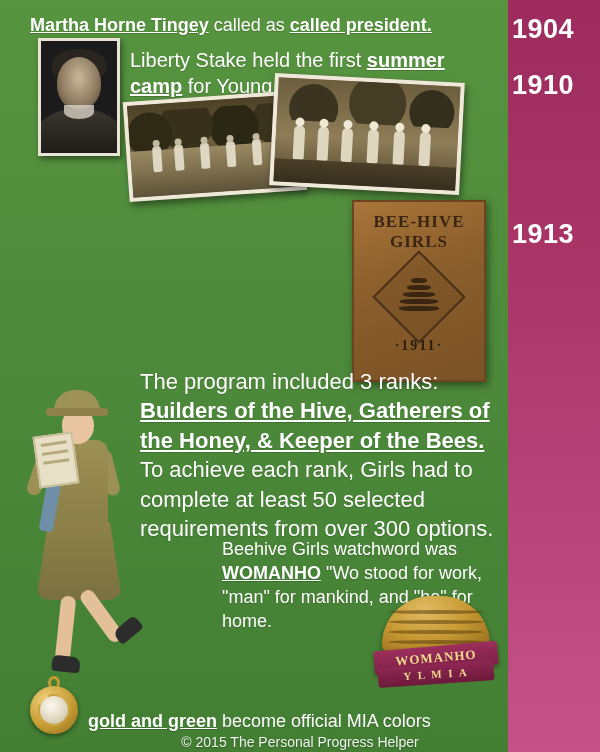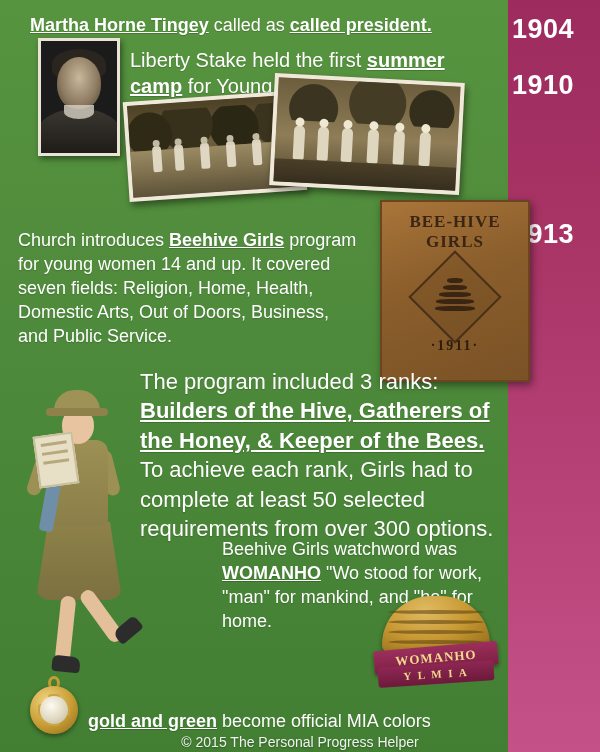--- a/index.html
+++ b/index.html
@@ -209,22 +209,22 @@
     width:9px; height:9px; border-radius:50%; background:#efe8d2;
   }
   .photo-camp-right .ground {
     position:absolute; left:0; bottom:0; width:100%; height:22%;
     background: linear-gradient(180deg, #4a3f28 0%, #362e1e 100%);
   }
 
   
   .manual {
     position: absolute;
-    left: 380px; top: 200px;
-    width: 150px; height: 182px;
+    left: 352px; top: 200px;
+    width: 134px; height: 182px;
     background: linear-gradient(160deg, #a9753a 0%, #8c5f2c 40%, #7a5226 100%);
     border: 2px solid #6a4520;
     box-shadow: 2px 3px 8px rgba(0,0,0,0.45);
     color: #2d1d0c;
     text-align: center;
     padding-top: 10px;
     font-family: "Liberation Serif", serif;
   }
   .manual .m-title {
     font-size: 17px;
@@ -469,23 +469,20 @@
     <div class="foliage"></div>
     <div class="person" style="left:18px;"></div>
     <div class="person" style="left:42px;"></div>
     <div class="person" style="left:66px;"></div>
     <div class="person" style="left:92px;"></div>
     <div class="person" style="left:118px;"></div>
     <div class="person" style="left:144px;"></div>
     <div class="ground"></div>
   </div>
 
-  <div class="txt block-1913">
-    <span>Church introduces </span><b>Beehive Girls</b><span> program for young women 14 and up. It covered seven fields: Religion, Home, Health, Domestic Arts, Out of Doors, Business, and Public Service.</span>
-  </div>
 
   <div class="manual">
     <div class="m-title">BEE-HIVE</div>
     <div class="m-title">GIRLS</div>
     <div class="diamond"></div>
     <div class="hive">
         <i></i>
         <i></i>
         <i></i>
         <i></i>

